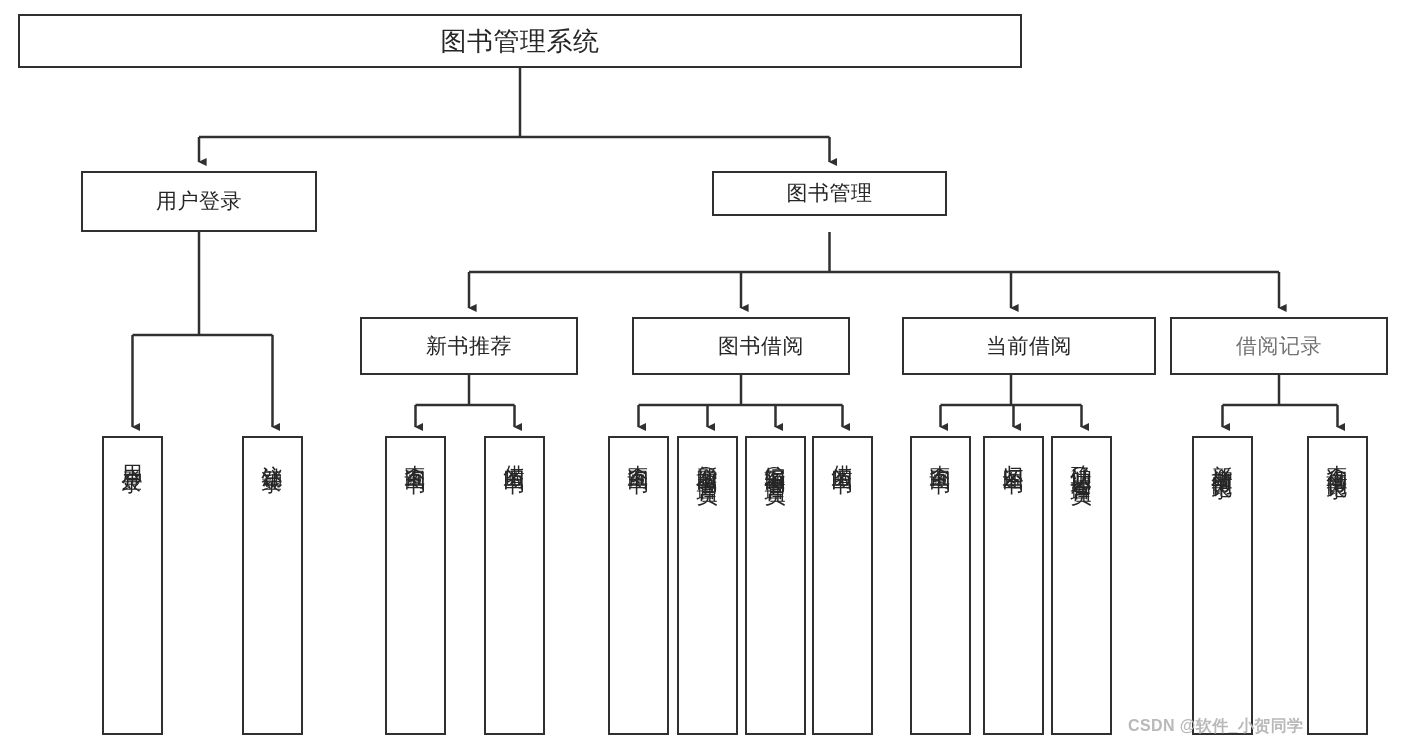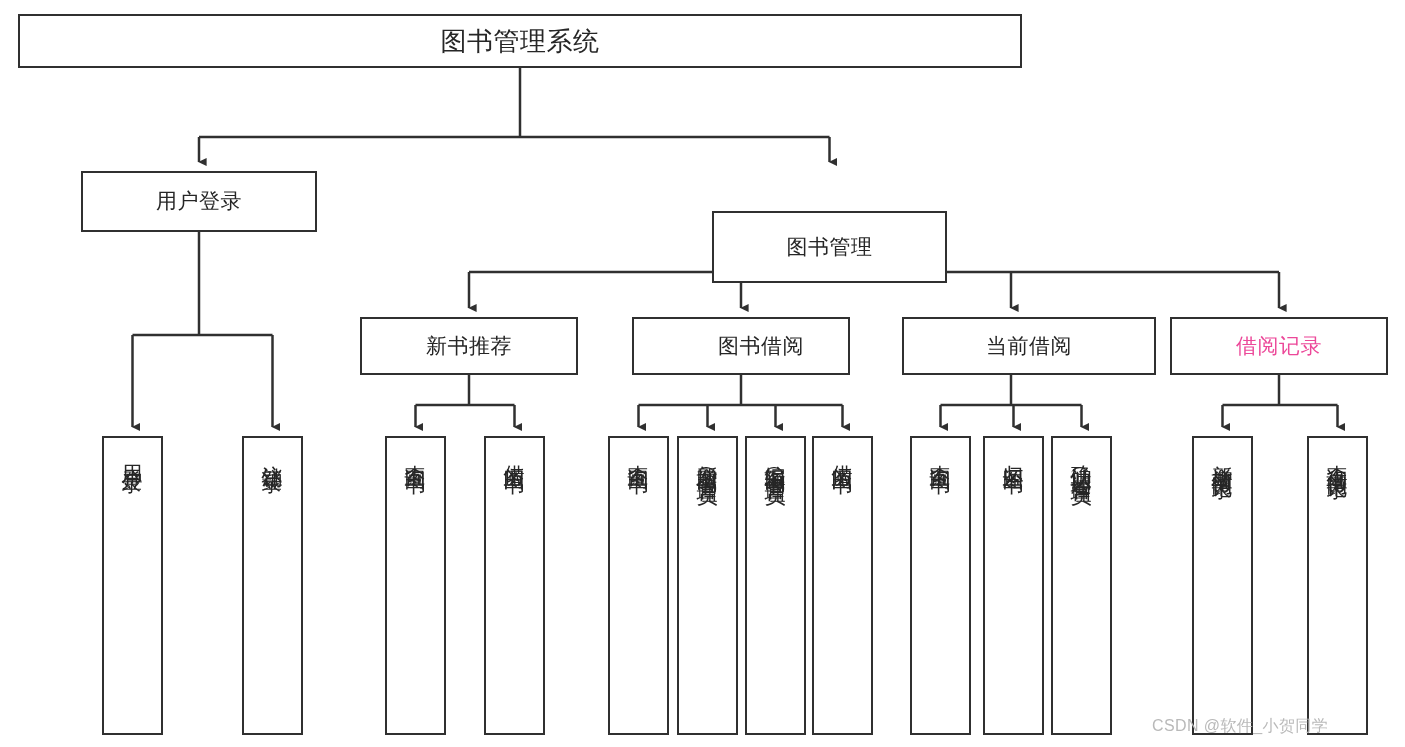--- a/index.html
+++ b/index.html
@@ -114,34 +114,34 @@
       </g>
   </svg>
 
   <div id="node-layer">
       <div class="node horizontal root" style="left: 18px; top: 14px; width: 1004px; height: 54px; border-color: rgb(48, 48, 48); background: rgb(255, 255, 255);">
         <span class="label" style="color: rgb(38, 38, 38);">图书管理系统</span>
       </div>
       <div class="node horizontal" style="left: 81px; top: 171px; width: 236px; height: 61px; border-color: rgb(48, 48, 48); background: rgb(255, 255, 255);">
         <span class="label" style="color: rgb(38, 38, 38);">用户登录</span>
       </div>
-      <div class="node horizontal" style="left: 712px; top: 171px; width: 235px; height: 72px; border-color: rgb(48, 48, 48); background: rgb(255, 255, 255); margin-top: 40px;">
+      <div class="node horizontal" style="left: 712px; top: 171px; width: 235px; height: 45px; border-color: rgb(48, 48, 48); background: rgb(255, 255, 255);">
         <span class="label" style="color: rgb(38, 38, 38);">图书管理</span>
       </div>
       <div class="node horizontal" style="left: 360px; top: 317px; width: 218px; height: 58px; border-color: rgb(48, 48, 48); background: rgb(255, 255, 255);">
         <span class="label" style="color: rgb(38, 38, 38);">新书推荐</span>
       </div>
       <div class="node horizontal" style="left: 632px; top: 317px; width: 218px; height: 58px; border-color: rgb(48, 48, 48); background: rgb(255, 255, 255); padding-left: 40px;">
         <span class="label" style="color: rgb(38, 38, 38);">图书借阅</span>
       </div>
       <div class="node horizontal" style="left: 902px; top: 317px; width: 254px; height: 58px; border-color: rgb(48, 48, 48); background: rgb(255, 255, 255);">
         <span class="label" style="color: rgb(38, 38, 38);">当前借阅</span>
       </div>
       <div class="node horizontal" style="left: 1170px; top: 317px; width: 218px; height: 58px; border-color: rgb(48, 48, 48); background: rgb(255, 255, 255);">
-        <span class="label" style="color: #ec4899;">借阅记录</span>
+        <span class="label" style="color: #737373;">借阅记录</span>
       </div>
       <div class="node vertical" style="left: 102px; top: 436px; width: 61px; height: 299px; border-color: rgb(48, 48, 48); background: rgb(255, 255, 255);">
         <span class="label" style="color: rgb(38, 38, 38);">用户登录</span>
       </div>
       <div class="node vertical" style="left: 242px; top: 436px; width: 61px; height: 299px; border-color: rgb(48, 48, 48); background: rgb(255, 255, 255);">
         <span class="label" style="color: rgb(38, 38, 38);">注销登录</span>
       </div>
       <div class="node vertical" style="left: 385px; top: 436px; width: 61px; height: 299px; border-color: rgb(48, 48, 48); background: rgb(255, 255, 255);">
         <span class="label" style="color: rgb(38, 38, 38);">查询图书</span>
       </div>
@@ -170,14 +170,14 @@
         <span class="label" style="color: rgb(38, 38, 38);">确认归还（管理员）</span>
       </div>
       <div class="node vertical" style="left: 1192px; top: 436px; width: 61px; height: 299px; border-color: rgb(48, 48, 48); background: rgb(255, 255, 255);">
         <span class="label" style="color: rgb(38, 38, 38);">新增借阅记录</span>
       </div>
       <div class="node vertical" style="left: 1307px; top: 436px; width: 61px; height: 299px; border-color: rgb(48, 48, 48); background: rgb(255, 255, 255);">
         <span class="label" style="color: rgb(38, 38, 38);">查询借阅记录</span>
       </div>
     </div>
 
-  <div class="watermark" style="left: 1152px; top: 716px; color: rgb(185, 185, 185);">CSDN @软件_小贺同学</div>
+  <div class="watermark" style="left: 1128px; top: 716px; color: rgb(185, 185, 185); font-weight: bold;">CSDN @软件_小贺同学</div>
 </div>
 
 </body></html>

